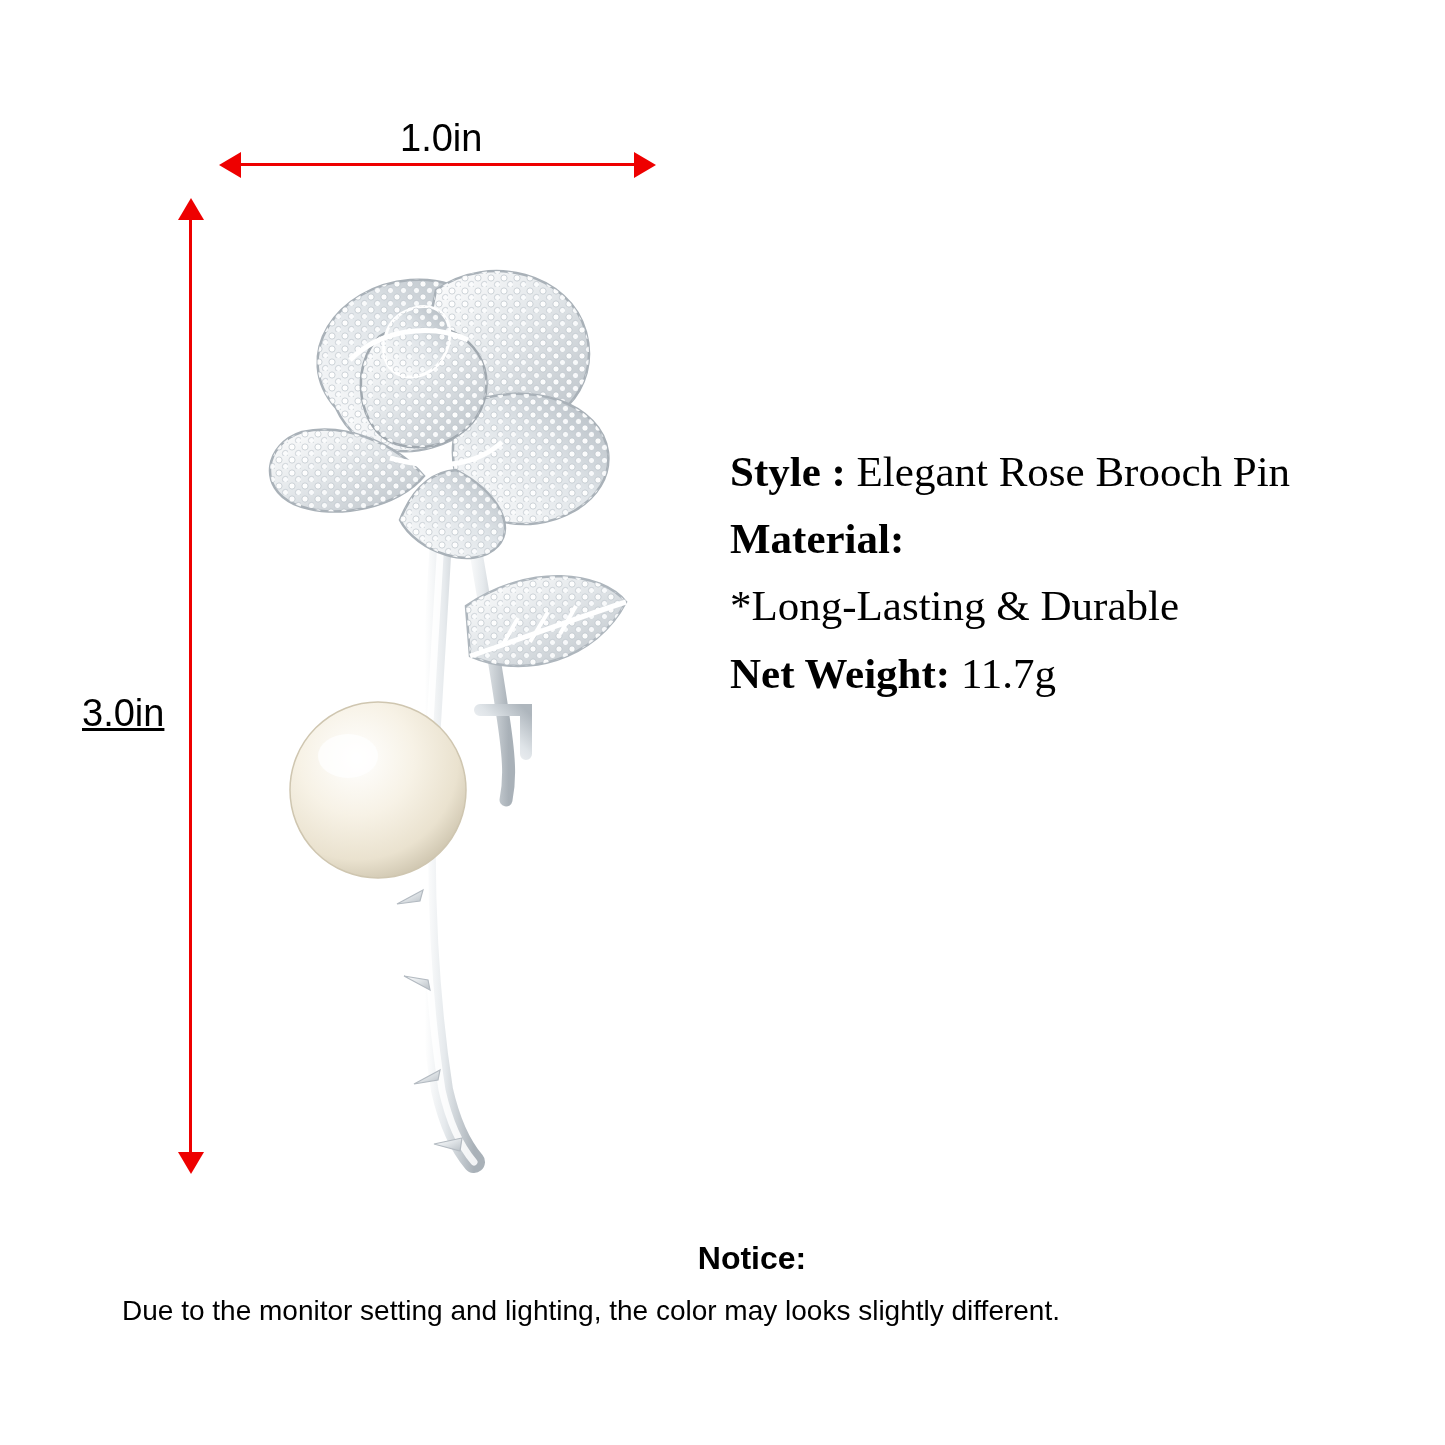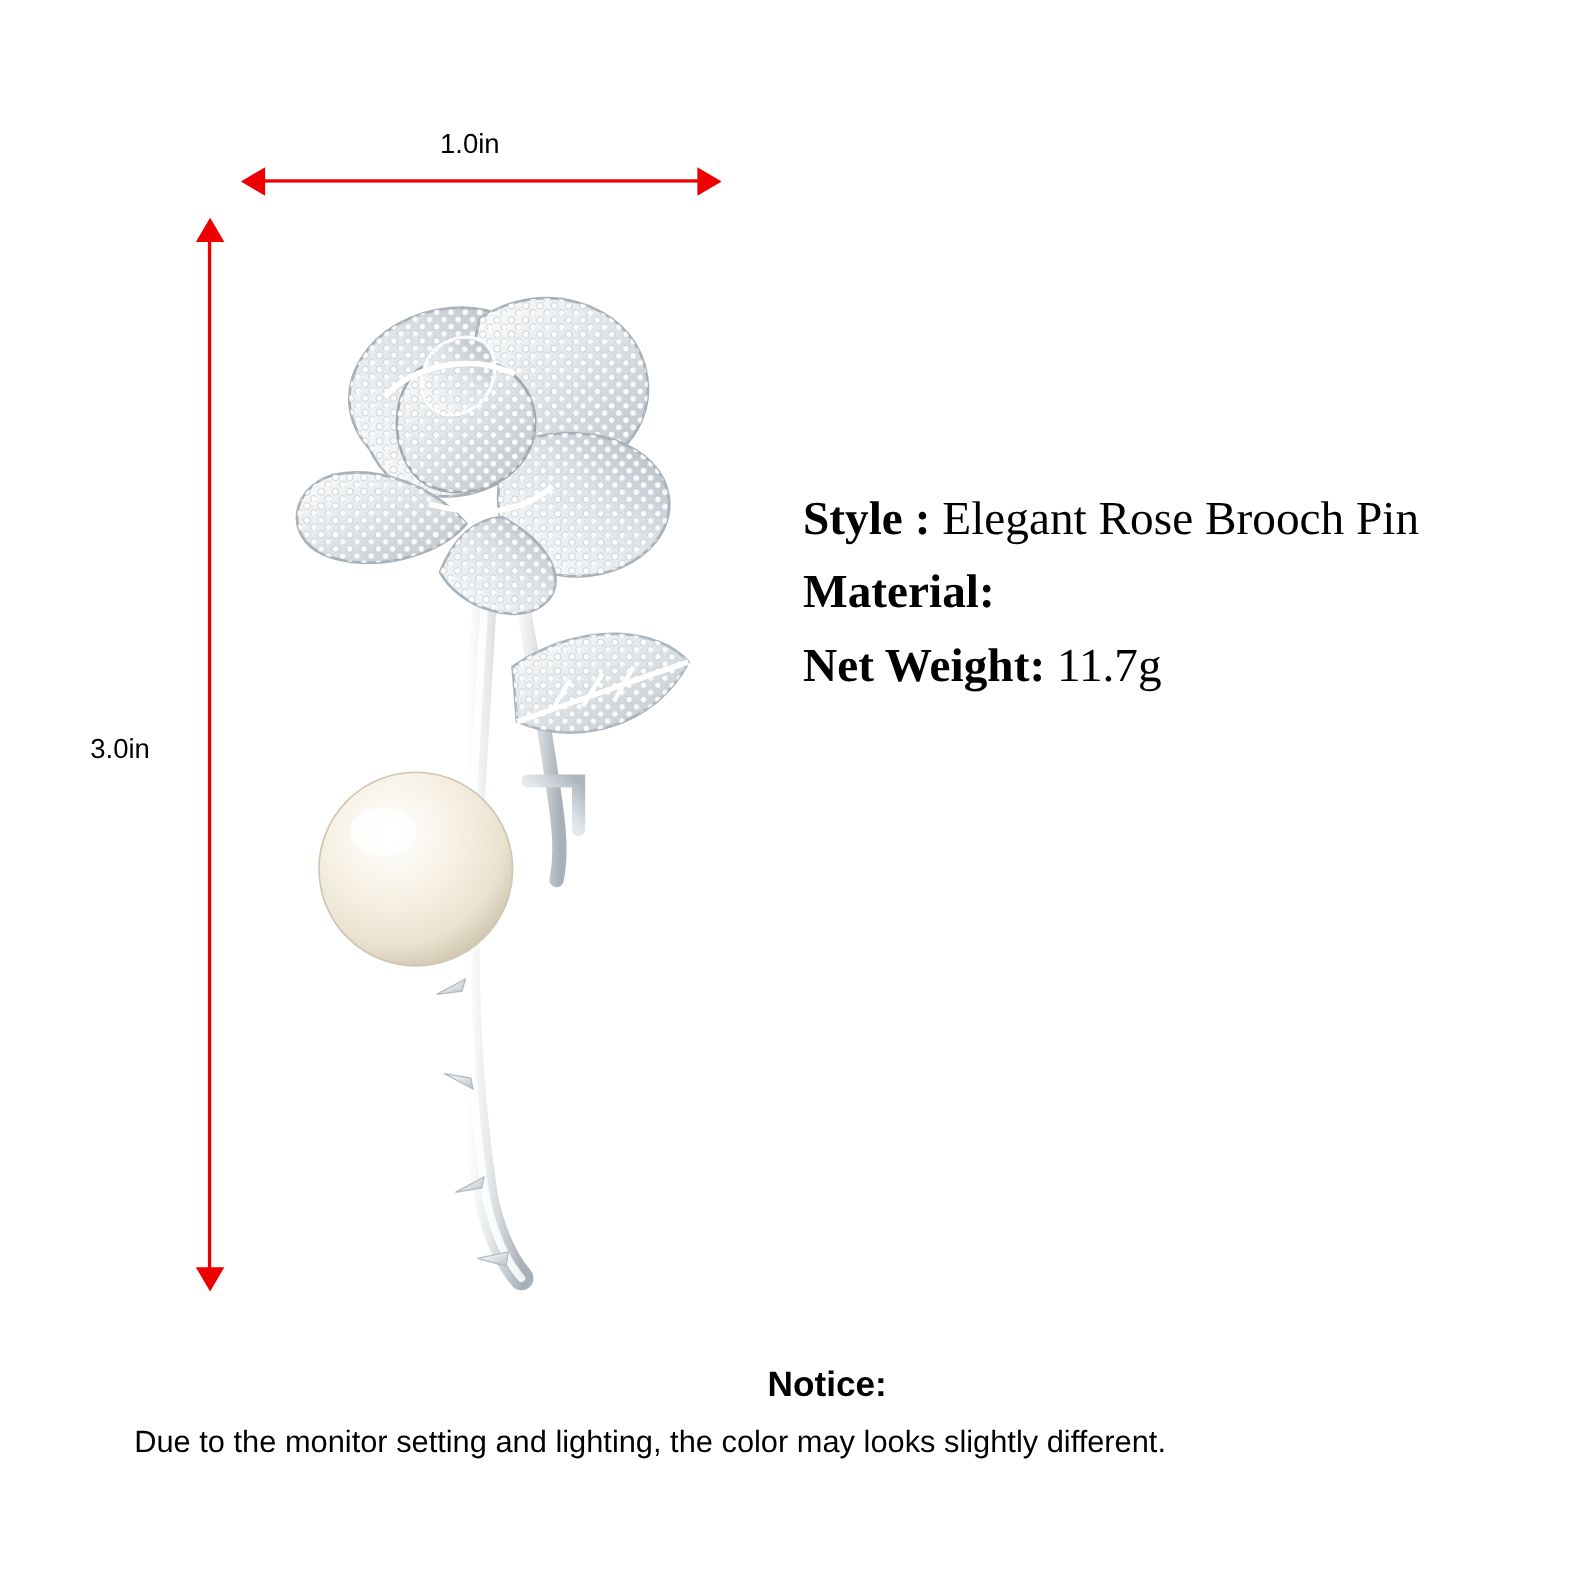--- a/index.html
+++ b/index.html
@@ -13,26 +13,26 @@
     position: relative;
     font-family: "Liberation Serif", serif;
     color: #000000;
     overflow: hidden;
   }
 
   
   .dim-label {
     position: absolute;
     font-family: "Liberation Sans", sans-serif;
-    font-size: 25px;
+    font-size: 38px;
     color: #000;
     white-space: nowrap;
   }
   #width-label { left: 400px; top: 117px; }
-  #height-label { left: 82px; top: 667px; }
+  #height-label { left: 82px; top: 692px; text-decoration: underline; }
 
   .arrow-line-h {
     position: absolute;
     left: 225px;
     top: 163px;
     width: 425px;
     height: 3px;
     background: #ee0000;
   }
   .arrow-h-left, .arrow-h-right {
@@ -200,20 +200,23 @@
 
 <div id="spec-block">
   <p class="spec-line">
     <span class="k">Style :</span>
     <span>Elegant Rose Brooch Pin</span>
   </p>
   <p class="spec-line">
     <span class="k">Material:</span>
   </p>
   <p class="spec-line">
+    <span>*Long-Lasting &amp; Durable</span>
+  </p>
+  <p class="spec-line">
     <span class="k">Net Weight:</span>
     <span>11.7g</span>
   </p>
 </div>
 
 <div id="notice-block">
   <p id="notice-title">Notice:</p>
   <p class="notice-line">Due to the monitor setting and lighting, the color may looks slightly different.</p>
 </div>
 

